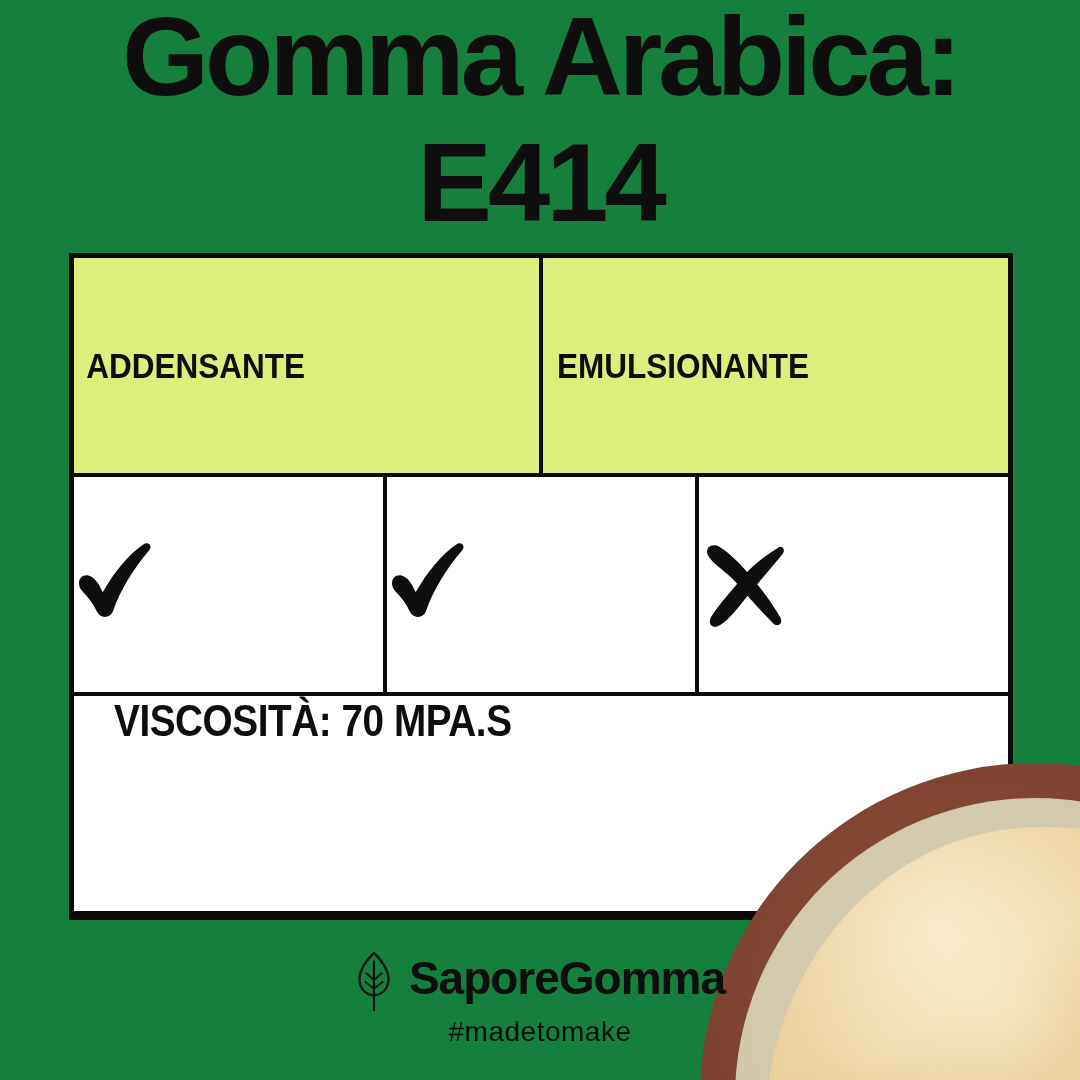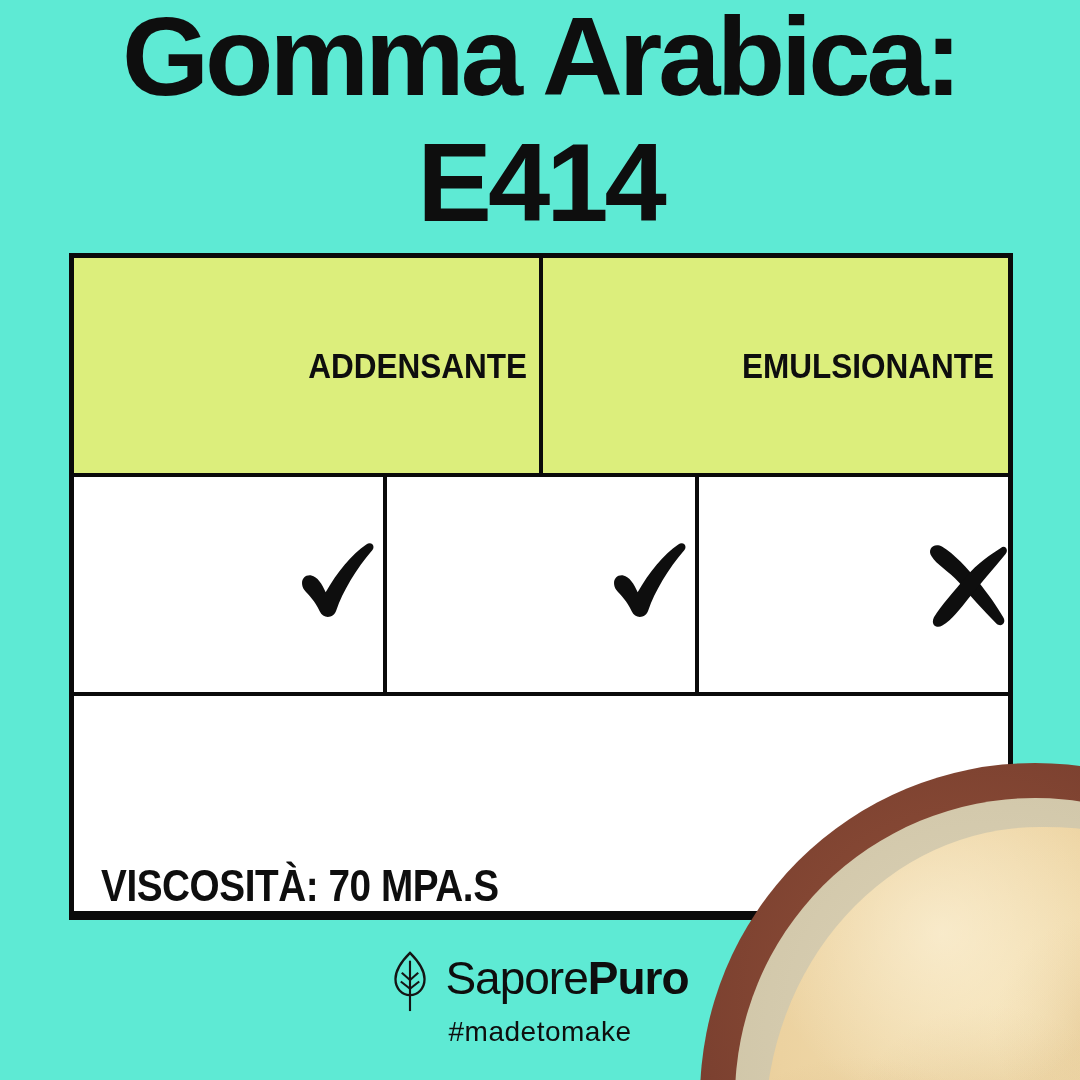--- a/index.html
+++ b/index.html
@@ -8,50 +8,50 @@
     --text:#0e0e0e;
   }
   *{box-sizing:border-box;margin:0;padding:0;}
   html,body{width:1080px;height:1080px;}
   body{
     font-family:"Liberation Sans","DejaVu Sans",sans-serif;
     background:#ffffff;
     overflow:hidden;
   }
   .canvas{
-    position:relative;width:1080px;height:1080px;background:#5eead4;overflow:hidden;
+    position:relative;width:1080px;height:1080px;background:#15803d;overflow:hidden;
   }
   
   .title{
     position:absolute;top:-6px;left:0;width:100%;
     text-align:center;
     font-weight:900;
     font-size:112px;
     line-height:126px;
     letter-spacing:-4px;
     color:var(--text);
   }
   
   .proptable{
     position:absolute;left:69px;top:253px;width:944px;height:667px;
     border:5px solid var(--table-border);
     display:flex;flex-direction:column;
     background:#ffffff;
   }
   .trow{flex:1;display:flex;min-height:0;}
   .trow.bordered{border-bottom:4px solid var(--table-border);}
-  .tcell{flex:1;display:flex;align-items:center;justify-content:flex-end;border-right:4px solid var(--table-border);}
+  .tcell{flex:1;display:flex;align-items:center;justify-content:flex-start;border-right:4px solid var(--table-border);}
   .tcell:last-child{border-right:none;}
   .hcell{background:var(--header-bg);}
   .hlabel{
     font-weight:700;font-size:35px;color:var(--text);
     transform:scaleX(.9);transform-origin:center center;white-space:nowrap;
   }
   .widecell{
-    flex:1;display:flex;align-items:flex-end;padding-left:27px;
+    flex:1;display:flex;align-items:flex-start;padding-left:40px;
   }
   .widelabel{
     font-weight:700;font-size:44px;letter-spacing:-.5px;color:var(--text);
     transform:scaleX(.88);transform-origin:left center;white-space:nowrap;
   }
   .mark-svg{width:86px;height:86px;display:block;}
   
   .bowl{position:absolute;left:0;top:0;width:1080px;height:1080px;pointer-events:none;}
   .bowl-rim{
     position:absolute;left:700px;top:763px;width:670px;height:670px;border-radius:50%;
@@ -74,21 +74,21 @@
   }
   
   .logo{
     position:absolute;left:0;top:949px;width:1080px;
     display:flex;flex-direction:column;align-items:center;
     color:var(--text);
   }
   .logo-row{display:flex;align-items:flex-start;gap:9px;}
   .leaf-svg{width:38px;height:62px;display:block;margin-top:2px;}
   .wordmark{font-size:46px;letter-spacing:-1px;line-height:58px;white-space:nowrap;}
-  .w-reg{font-weight:400;margin-left:7px;}
+  .w-reg{font-weight:700;margin-left:7px;}
   .w-bold{font-weight:700;}
   .hashtag{font-size:28px;font-weight:400;letter-spacing:.5px;margin-top:3px;}
 </style>
 </head>
 <body style="background: rgb(255, 255, 255);">
 
 <div class="canvas">
 
   <div class="title">
     <div>Gomma Arabica:</div>
@@ -146,18 +146,18 @@
   <div class="logo">
     <div class="logo-row">
       <svg class="leaf-svg" viewBox="0 0 36 64">
         <path d="M18 2 C9 11 3 20 3 29 C3 39 10 45.5 18 45.5 C26 45.5 33 39 33 29 C33 20 27 11 18 2 Z" fill="none" stroke="#141414" stroke-width="2.4"></path>
         <line x1="18" y1="10" x2="18" y2="62" stroke="#141414" stroke-width="2.2"></line>
         <line x1="18" y1="30" x2="9.5" y2="22.5" stroke="#141414" stroke-width="2.2"></line>
         <line x1="18" y1="39" x2="8.5" y2="31.5" stroke="#141414" stroke-width="2.2"></line>
         <line x1="18" y1="30" x2="26.5" y2="22.5" stroke="#141414" stroke-width="2.2"></line>
         <line x1="18" y1="39" x2="27.5" y2="31.5" stroke="#141414" stroke-width="2.2"></line>
       </svg>
-      <div class="wordmark"><span class="w-reg">Sapore</span><span class="w-bold">Puro</span></div>
+      <div class="wordmark"><span class="w-reg">Sapore</span><span class="w-bold">Gomma</span></div>
     </div>
     <div class="hashtag">#madetomake</div>
   </div>
 
 </div>
 
 </body></html>

